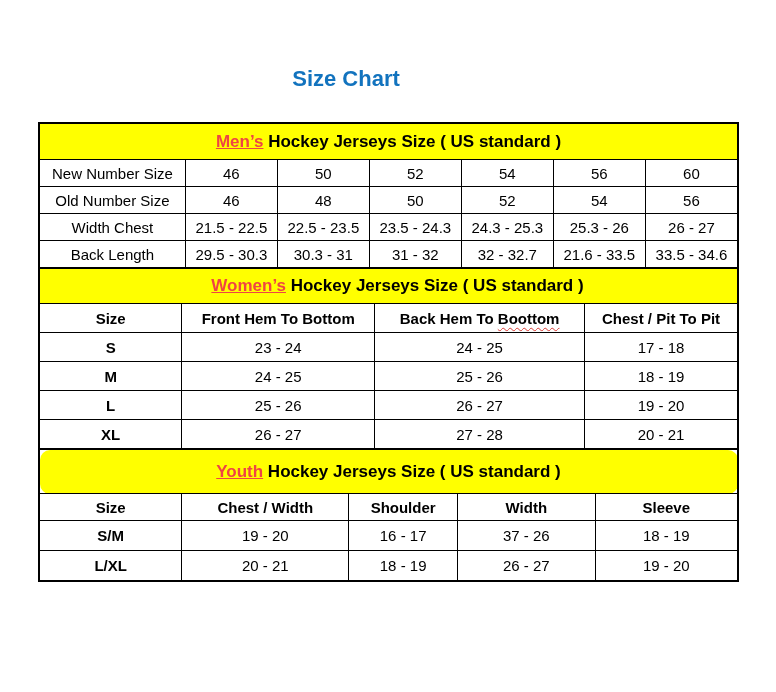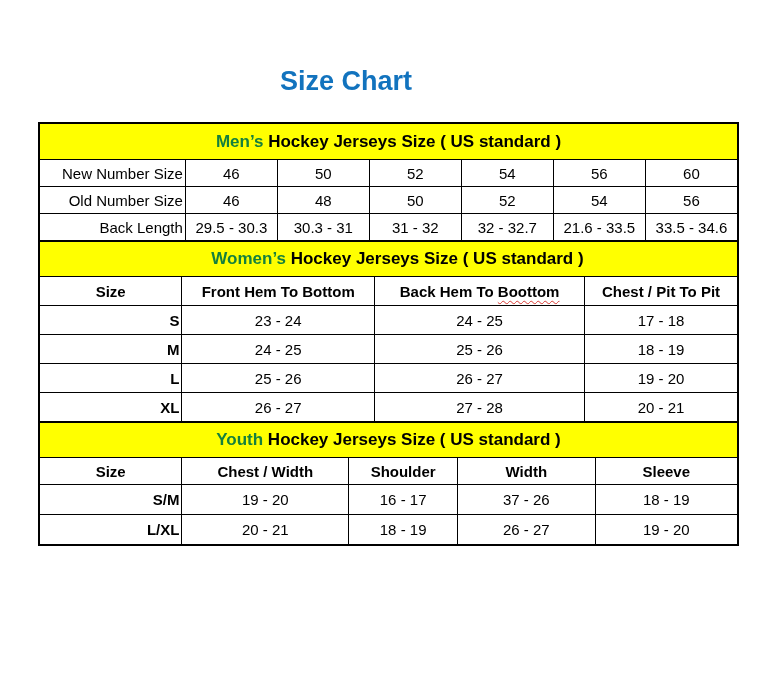--- a/index.html
+++ b/index.html
@@ -9,21 +9,21 @@
     overflow: hidden;
     font-family: "Liberation Sans", sans-serif;
     color: #000000;
   }
   .page { position: relative; width: 776px; height: 692px; }
 
   .title {
     position: absolute;
     top: 66px; left: 0; width: 692px;
     text-align: center;
-    font-size: 27px;
+    font-size: 22px;
     font-weight: bold;
     color: #1273BE;
     letter-spacing: 0px;
   }
 
   .chart {
     position: absolute;
     left: 38px; top: 122px; width: 701px;
     border: 1px solid #000;
   }
@@ -40,29 +40,29 @@
     padding: 1px 2px;
     overflow: hidden;
     white-space: nowrap;
   }
   .banner td {
     background: #FFFF00;
     font-weight: bold;
     font-size: 17px;
     height: 36px;
   }
-  .banner .brand { color: #15803d; }
+  .banner .brand { color: #ef4444; text-decoration: underline; }
   tr.head th { font-weight: bold; height: 27px; }
   tr.data { height: 27px; }
-  tr.data td.rowlabel { font-weight: normal; text-align: right; }
+  tr.data td.rowlabel { font-weight: normal; }
   .womens tr.data, .youth tr.data { height: 29px; }
   .womens tr.head th { height: 29px; }
   .womens tr.data td.rowlabel, .youth tr.data td.rowlabel { font-weight: bold; }
   .womens .banner td { height: 35px; padding-left: 20px; }
-  .youth .banner td { height: 35px; }
+  .youth .banner td { height: 44px; border-radius: 10px; }
   .youth tr.data { height: 30px; }
   .squiggle {
     text-decoration: underline;
     text-decoration-style: wavy;
     text-decoration-color: #D83A33;
     text-decoration-thickness: 1px;
     text-underline-offset: 3px;
   }
 </style>
 </head>
@@ -98,20 +98,29 @@
           <td>60</td>
         </tr>
         <tr class="data">
           <td class="rowlabel">Old Number Size</td>
           <td>46</td>
           <td>48</td>
           <td>50</td>
           <td>52</td>
           <td>54</td>
           <td>56</td>
+        </tr>
+        <tr class="data">
+          <td class="rowlabel">Width Chest</td>
+          <td>21.5 - 22.5</td>
+          <td>22.5 - 23.5</td>
+          <td>23.5 - 24.3</td>
+          <td>24.3 - 25.3</td>
+          <td>25.3 - 26</td>
+          <td>26 - 27</td>
         </tr>
         <tr class="data">
           <td class="rowlabel">Back Length</td>
           <td>29.5 - 30.3</td>
           <td>30.3 - 31</td>
           <td>31 - 32</td>
           <td>32 - 32.7</td>
           <td>21.6 - 33.5</td>
           <td>33.5 - 34.6</td>
         </tr>

